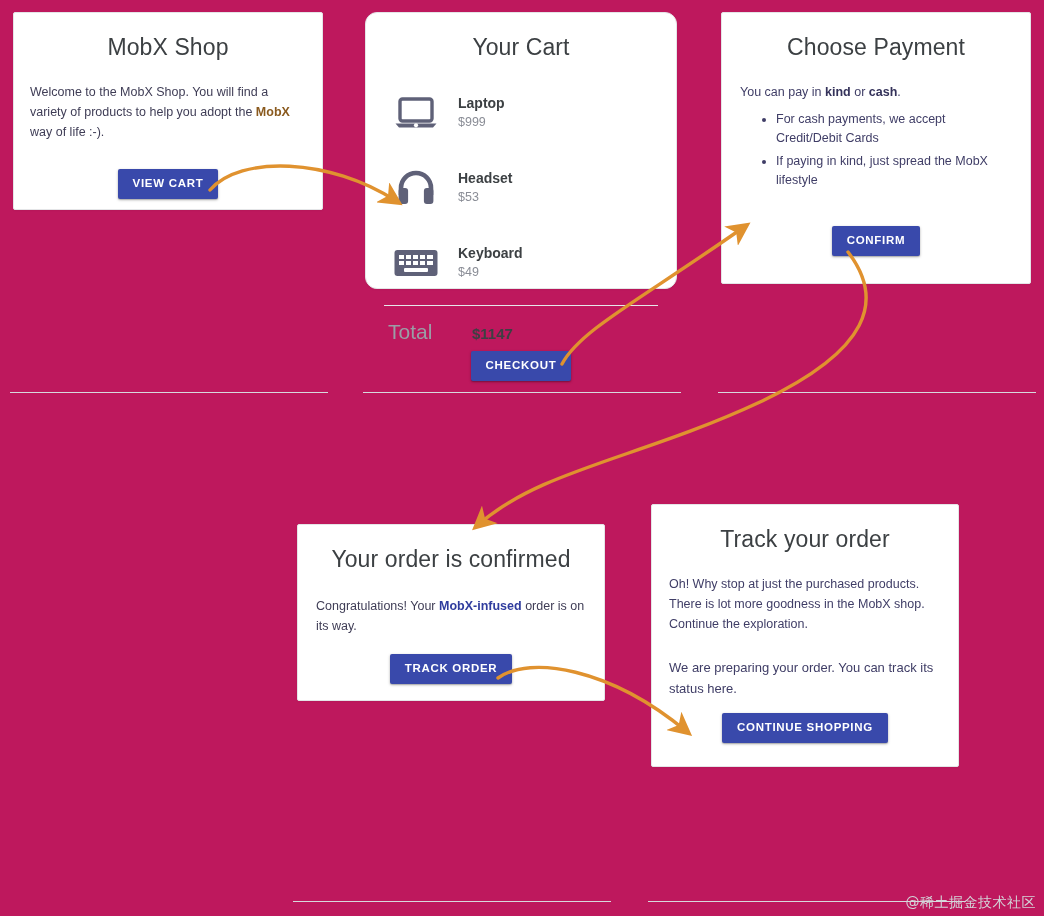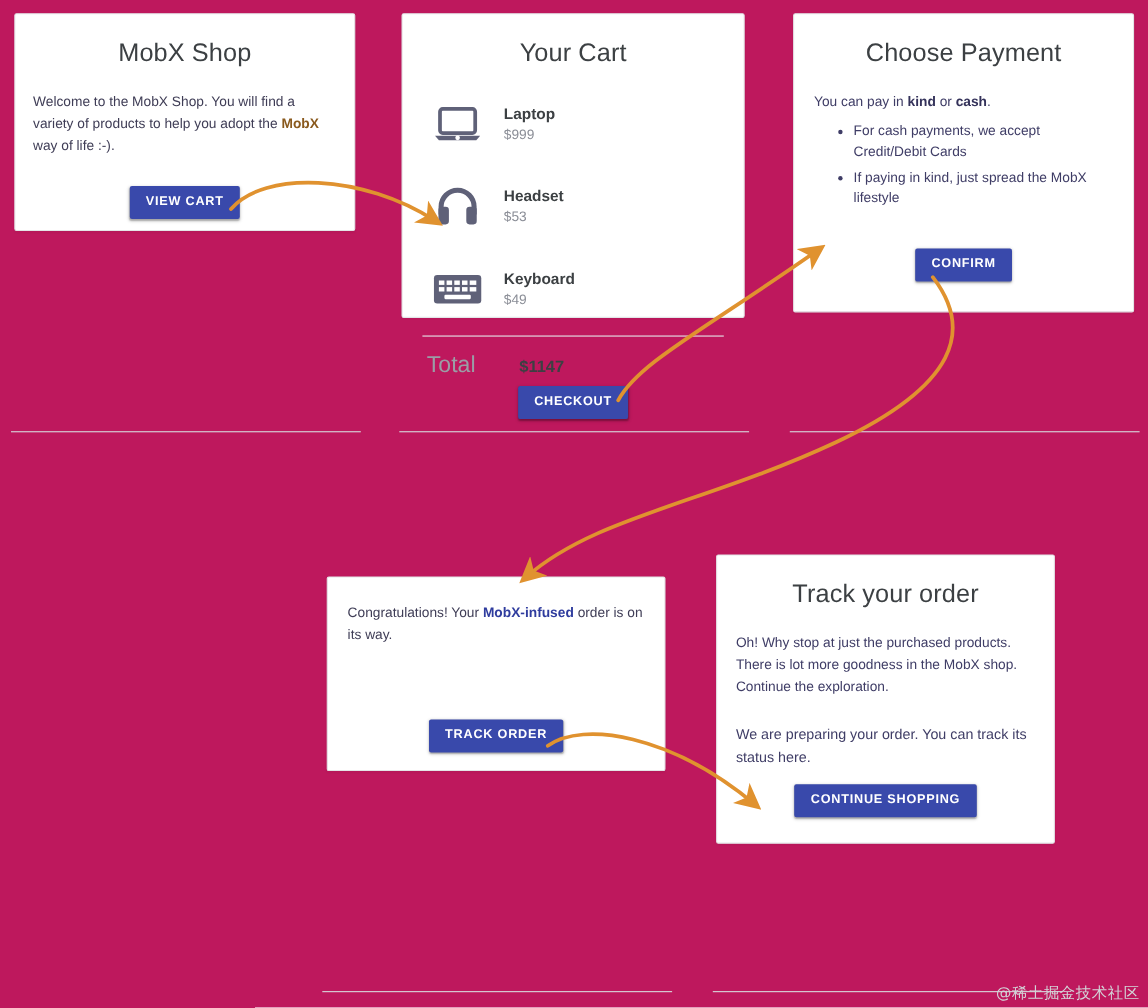--- a/index.html
+++ b/index.html
@@ -222,21 +222,21 @@
     <div class="card-body" style="padding:0 16px;margin-top:16px;">
       <p style="margin-top:20px;">
         <span>Welcome to the MobX Shop. You will find a variety of products to help you adopt the </span><span class="mobx-accent">MobX</span><span> way of life :-).</span>
       </p>
     </div>
     <div class="btn-row" style="top:156px;">
       <button class="btn">VIEW CART</button>
     </div>
   </div>
 
-  <div class="card" style="left:365px; top:12px; width:312px; height:277px;">
+  <div class="card" style="left:365px; top:12px; width:312px; height:277px;border-radius:12px;">
     <h2 class="card-title">Your Cart</h2>
 
     <div class="cart-list">
 
       <div class="cart-item">
         <span class="cart-icon">
           <svg width="44" height="34" viewBox="0 0 44 34" xmlns="http://www.w3.org/2000/svg">
             <rect x="6" y="3" width="32" height="22" rx="2.5" fill="none" stroke="#5f6178" stroke-width="3.4"></rect>
             <rect x="11" y="8" width="22" height="12" fill="#ffffff"></rect>
             <path d="M 1.5 27.5 H 42.5 L 39 31.5 H 5 Z" fill="#5f6178"></path>
@@ -314,20 +314,21 @@
         <li>If paying in kind, just spread the MobX lifestyle</li>
       </ul>
     </div>
 
     <div class="btn-row" style="top:213px;justify-content:center;">
       <button class="btn">CONFIRM</button>
     </div>
   </div>
 
   <div class="card" style="left:297px; top:524px; width:308px; height:177px;">
+    <h2 class="card-title">Your order is confirmed</h2>
 
     <div class="card-body">
       <p style="margin-top:22px;">
         <span>Congratulations! Your </span><span class="mobx-blue">MobX-infused</span><span> order is on its way.</span>
       </p>
     </div>
 
     <div class="btn-row" style="top:129px;">
       <button class="btn">TRACK ORDER</button>
     </div>

